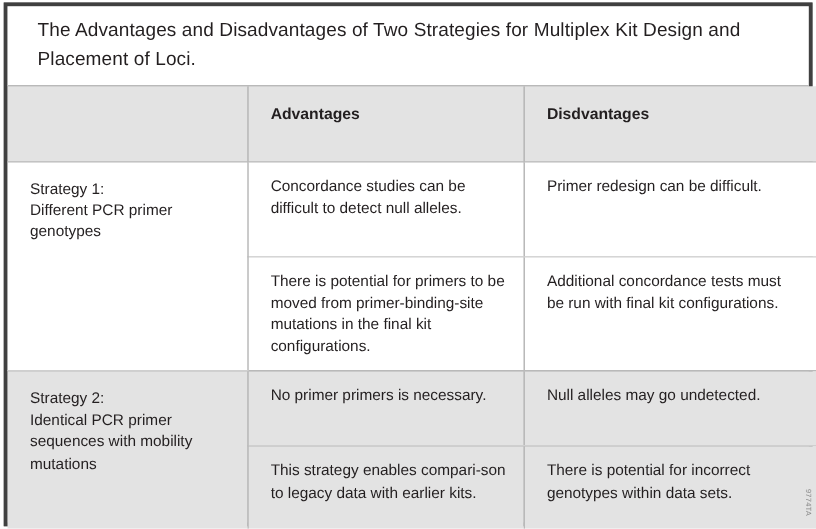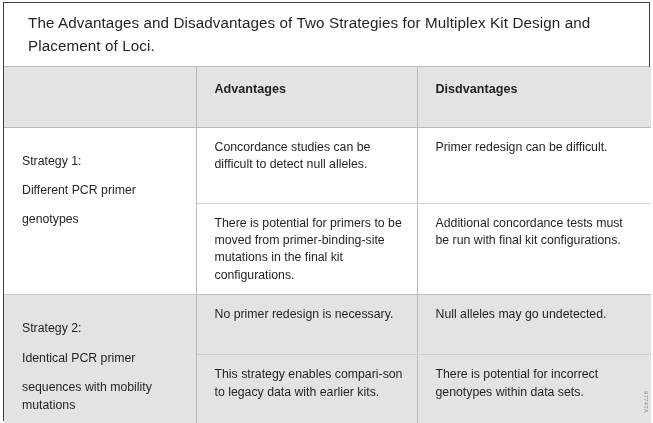--- a/index.html
+++ b/index.html
@@ -22,21 +22,21 @@
   }
 
   
   .frame {
     position: absolute;
     left: 3px;
     top: 2px;
     width: 647px;
     height: 419px;
     box-sizing: border-box;
-    border: 1px solid #404040;
+    border: 3px solid #404040;
     background: #737373;
   }
 
   
   .title-bar {
     position: absolute;
     left: 0;
     top: 0;
     right: 0;
     height: 64px;
@@ -94,21 +94,21 @@
   }
   tr.head td.adv-col {
     border-right: 1px solid #b9b9b9;
   }
 
   
   td.strat {
     border-right: 1px solid #b9b9b9;
     padding-top: 13px;
   }
-  td.strat .sline { display: block; margin-top: 12px; }
+  td.strat .sline { display: block; }
 
   
   td.body-cell {
     border-right: 1px solid #b9b9b9;
   }
   td.body-cell.last {
     border-right: none;
     margin-left: 25px;
   }
 
@@ -191,21 +191,21 @@
           <td class="body-cell">There is potential for primers to be moved from primer-binding-site mutations in the final kit configurations.</td>
           <td class="body-cell last">Additional concordance tests must be run with final kit configurations.</td>
         </tr>
 
         <tr class="g-gray s2a sep-below">
           <td class="strat" rowspan="2">
             <span class="sline">Strategy 2:</span>
             <span class="sline">Identical PCR primer</span>
             <span class="sline">sequences with mobility mutations</span>
           </td>
-          <td class="body-cell">No primer redesign is necessary.</td>
+          <td class="body-cell">No primer primers is necessary.</td>
           <td class="body-cell last">Null alleles may go undetected.</td>
         </tr>
 
         <tr class="g-gray s2b">
           <td class="body-cell">This strategy enables compari-son to legacy data with earlier kits.</td>
           <td class="body-cell last">There is potential for incorrect genotypes within data sets.</td>
         </tr>
 
       </tbody>
     </table>

